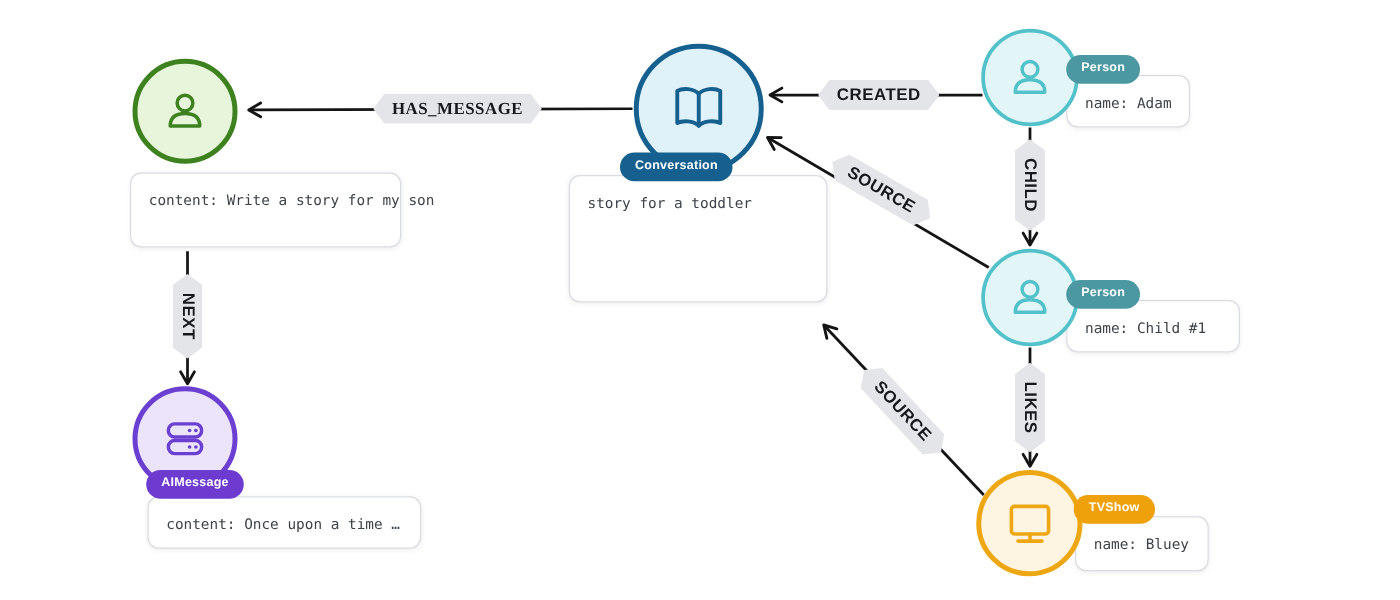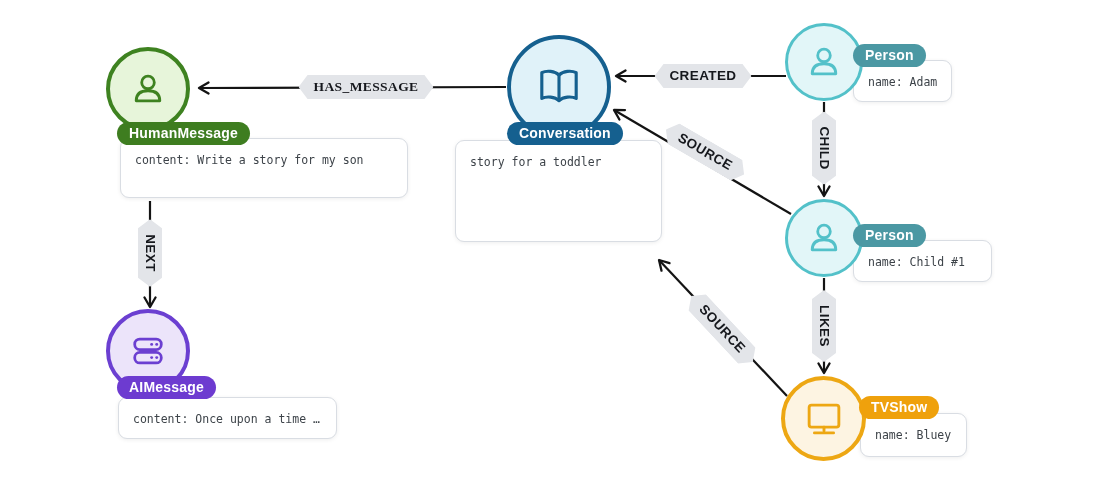--- a/index.html
+++ b/index.html
@@ -19,21 +19,21 @@
     padding:11px 14px; font-family:"DejaVu Sans Mono", monospace;
     font-size:11.5px; line-height:20px; color:var(--card_text,#3d4349);
     white-space:nowrap;
   }
   .node {
     position:absolute; z-index:3; box-sizing:border-box; border-radius:50%;
     display:flex; align-items:center; justify-content:center;
   }
   .badge {
     position:absolute; z-index:4; color:#ffffff; font-weight:bold;
-    font-size:14px; line-height:16px; padding:3px 12px 4px; border-radius:12px;
+    font-size:10px; line-height:16px; padding:3px 12px 4px; border-radius:12px;
     letter-spacing:.2px; white-space:nowrap;
   }
   .tag {
     position:absolute; z-index:5; background:var(--tag_bg,#e3e5e9);
     color:var(--tag_text,#16181d); font-weight:bold; font-size:13.5px;
     line-height:16px; letter-spacing:.4px; padding:4px 15px; white-space:nowrap;
     clip-path:polygon(9px 0, calc(100% - 9px) 0, 100% 50%,
                       calc(100% - 9px) 100%, 9px 100%, 0 50%);
     transform:translate(-50%,-50%) rotate(var(--rot,0deg));
   }
@@ -52,21 +52,21 @@
     </defs>
     <line class="edge-line" x1="506" y1="87" x2="199" y2="88" marker-end="url(#arrow)"></line>
     <line class="edge-line" x1="786" y1="76" x2="616" y2="76" marker-end="url(#arrow)"></line>
     <line class="edge-line" x1="791" y1="214" x2="614" y2="110" marker-end="url(#arrow)"></line>
     <line class="edge-line" x1="824" y1="102" x2="824" y2="196" marker-end="url(#arrow)"></line>
     <line class="edge-line" x1="824" y1="278" x2="824" y2="373" marker-end="url(#arrow)"></line>
     <line class="edge-line" x1="787" y1="396" x2="659" y2="260" marker-end="url(#arrow)"></line>
     <line class="edge-line" x1="150" y1="201" x2="150" y2="307" marker-end="url(#arrow)"></line>
   </svg>
 
-  <div class="card" style="left:120px;top:138px;width:288px;height:60px;">
+  <div class="card" style="left:104px;top:138px;width:217px;height:60px;">
     <div>content: Write a story for my son</div>
   </div>
 
   <div class="card" style="left:455px;top:140px;width:207px;height:102px;">
     <div>story for a toddler</div>
   </div>
 
   <div class="card" style="left:853px;top:60px;width:99px;height:42px;">
     <div>name: Adam</div>
   </div>
@@ -129,23 +129,22 @@
 
   <div class="node" style="left:781px;top:376px;width:85px;height:85px;
               background:var(--tvshow_fill);border:4px solid var(--tvshow_border);">
     <svg class="nodeicon" width="46" height="46" viewBox="0 0 48 48" fill="none" stroke="var(--tvshow_border)" stroke-width="3" stroke-linecap="round" stroke-linejoin="round">
       <rect x="8.5" y="9.5" width="31" height="23" rx="2.5"></rect>
       <path d="M24 32.5 L24 36.5"></path>
       <path d="M14 38.5 L34 38.5"></path>
     </svg>
   </div>
 
-  <div class="badge" style="left:117px;top:122px;background:var(--human_message_badge);">HumanMessage</div>
 
-  <div class="badge" style="left:507px;top:122px;background:var(--conversation_badge);">Conversation</div>
+  <div class="badge" style="left:496px;top:122px;background:var(--conversation_badge);">Conversation</div>
 
   <div class="badge" style="left:853px;top:44px;background:var(--person_badge);">Person</div>
 
   <div class="badge" style="left:853px;top:224px;background:var(--person_badge);">Person</div>
 
   <div class="badge" style="left:117px;top:376px;background:var(--ai_message_badge);text-align:right;">AIMessage</div>
 
   <div class="badge" style="left:859px;top:396px;background:var(--tvshow_badge);">TVShow</div>
 
   <div class="tag" style="left:366px;top:87px;font-family:Liberation Serif, serif;--rot:0deg;">HAS_MESSAGE</div>

